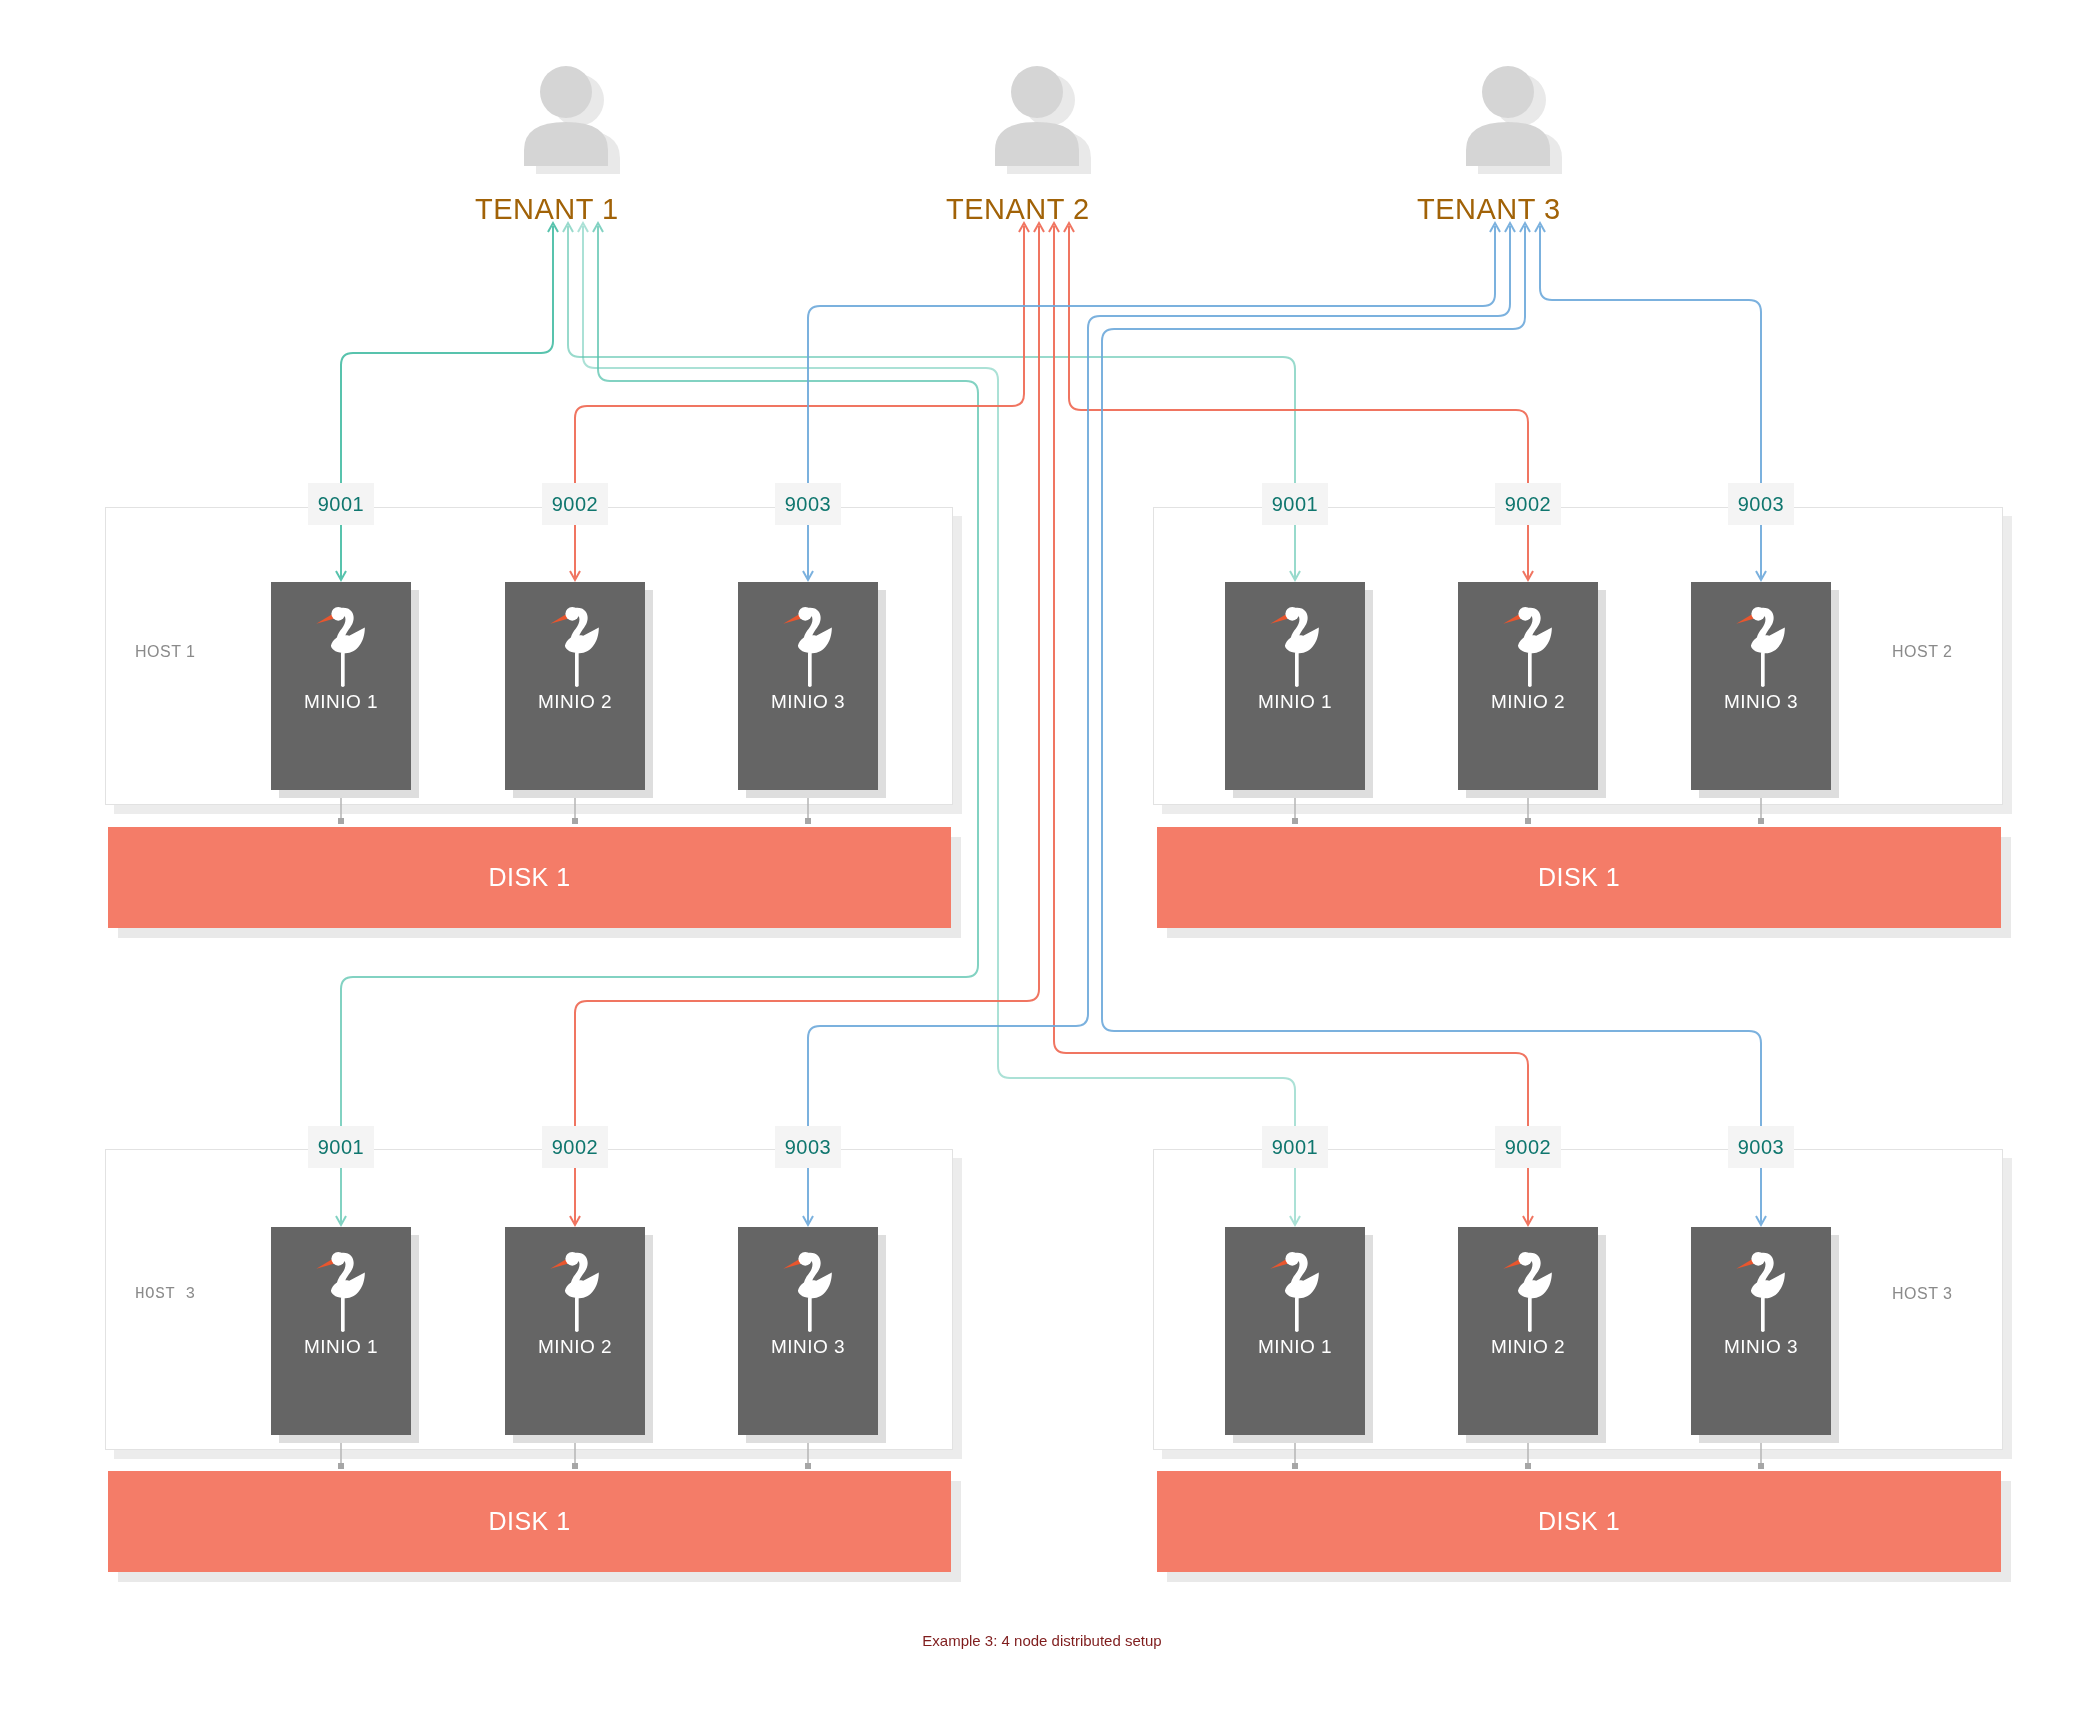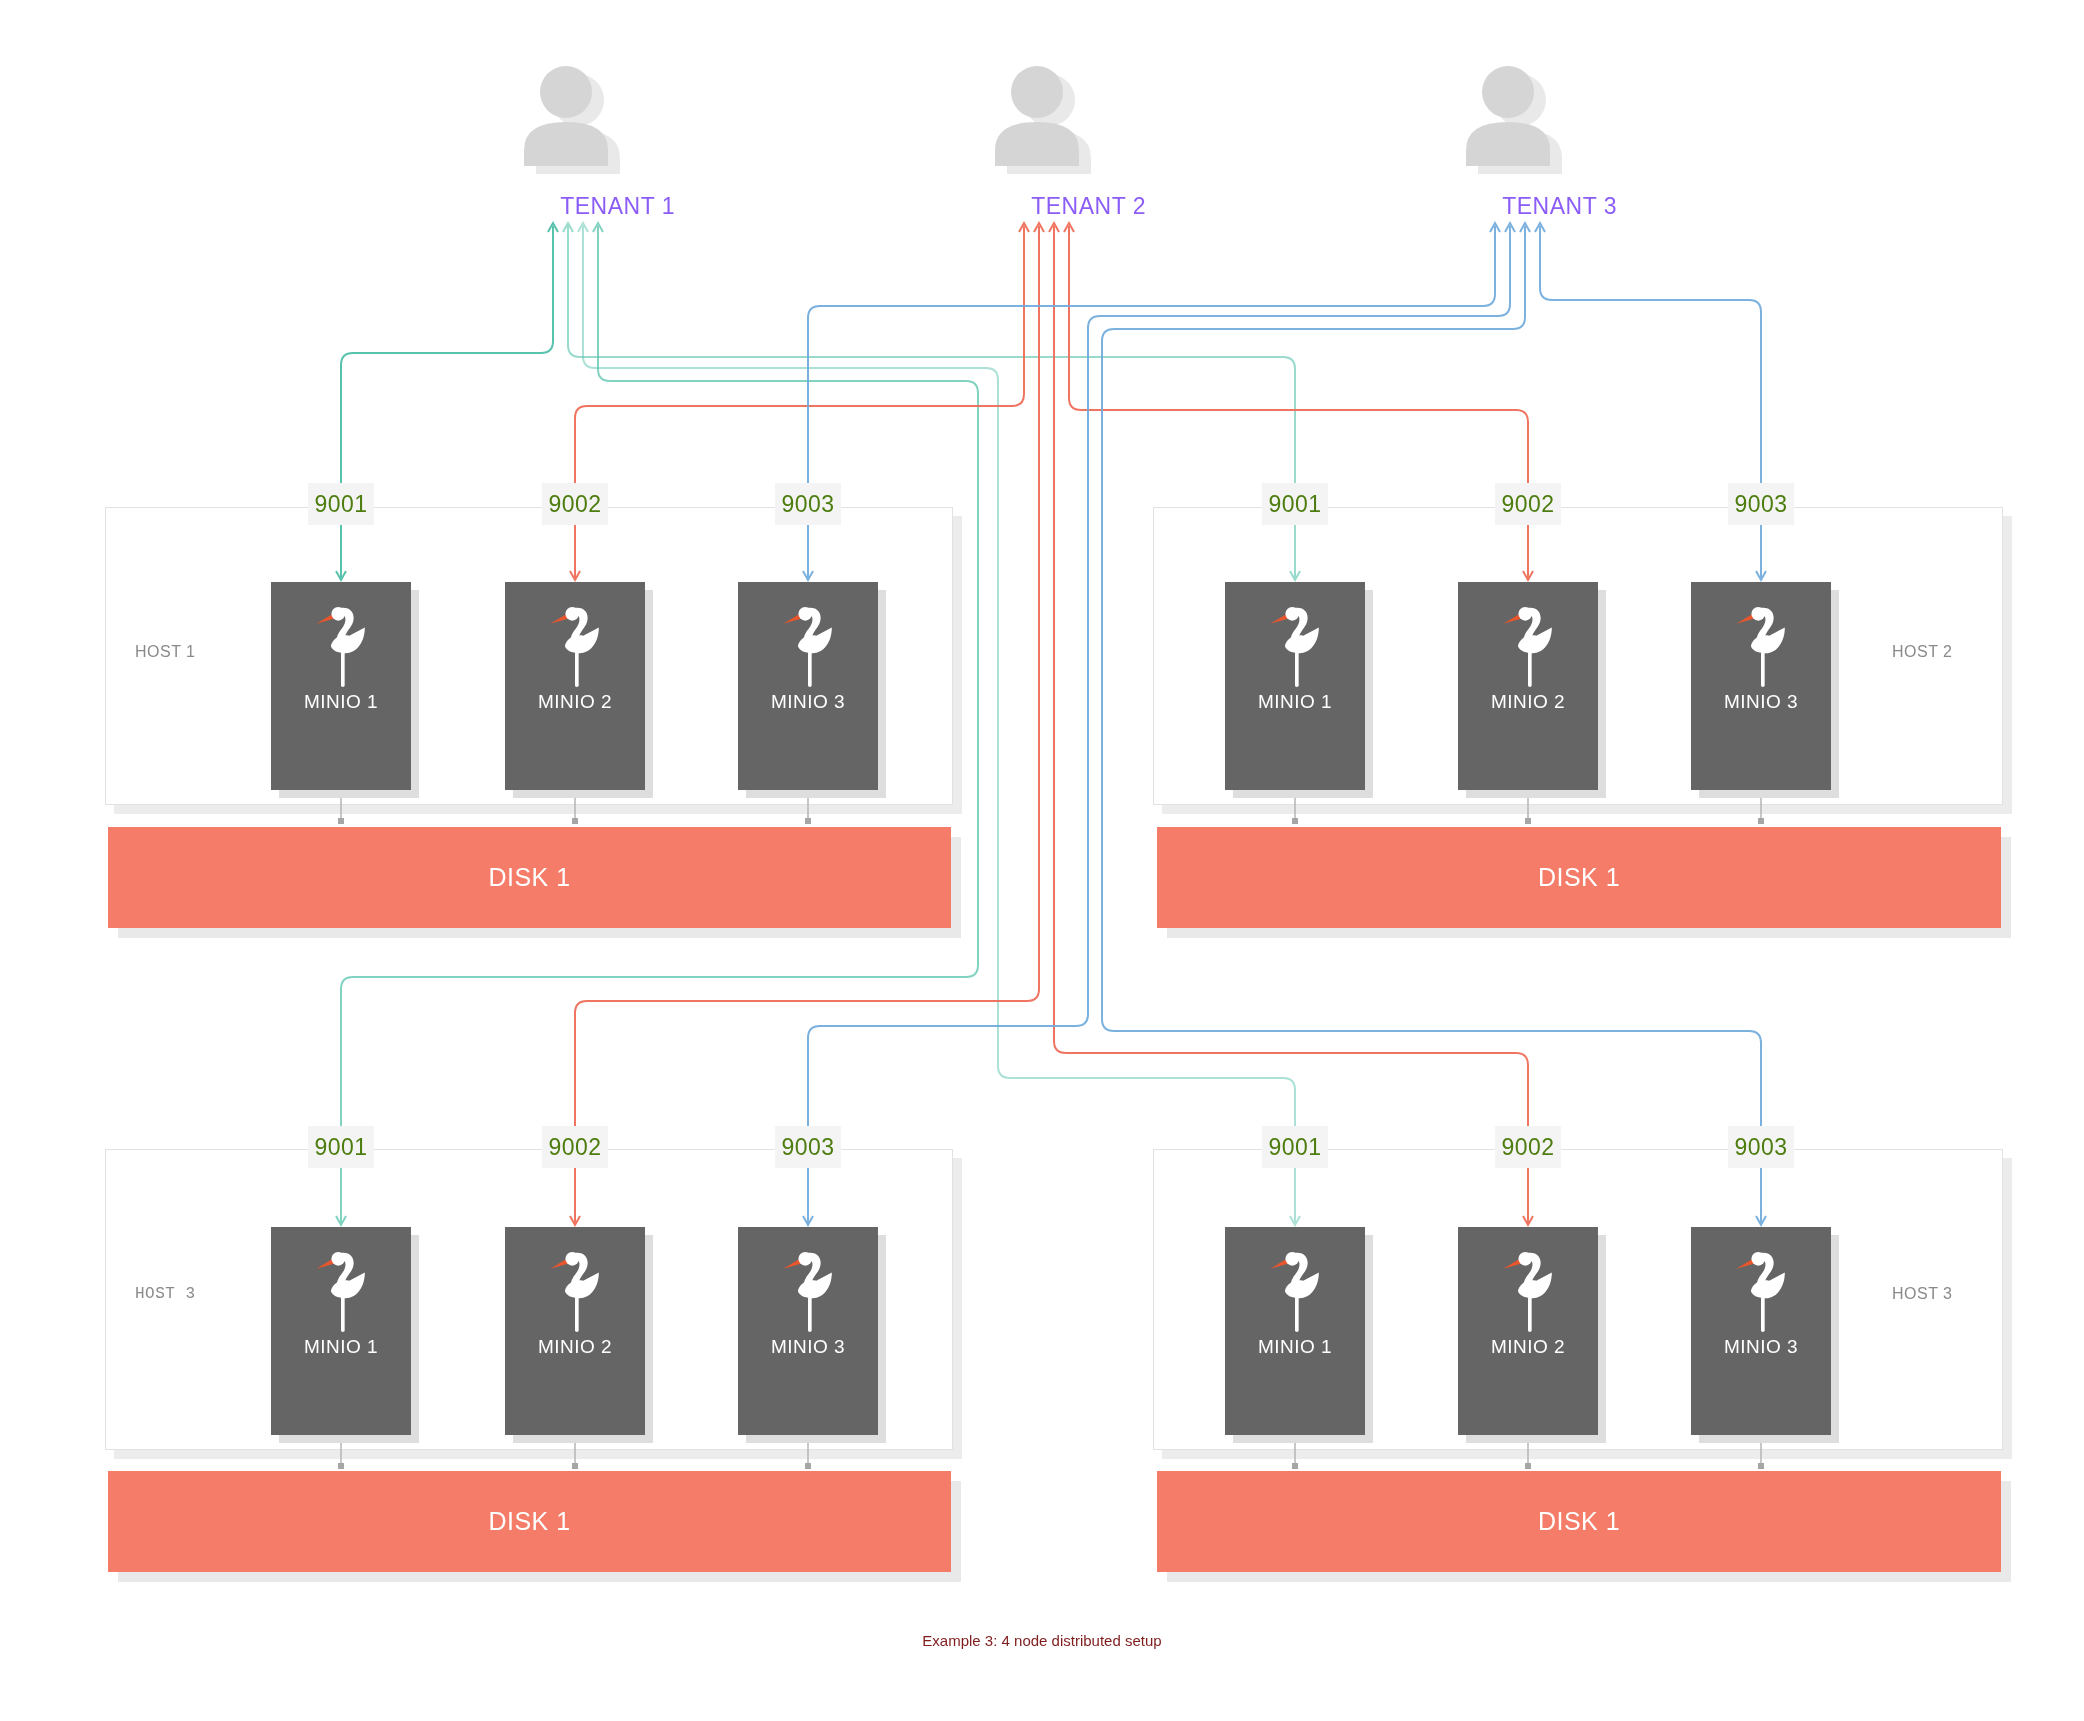--- a/index.html
+++ b/index.html
@@ -12,21 +12,21 @@
     position:absolute;background:#ffffff;border:1px solid #e2e2e2;
     box-shadow:9px 9px 0 0 #ececec;z-index:1;
   }
   .host-label{
     position:absolute;z-index:6;font-size:16px;color:#8a8a8a;
     letter-spacing:0.5px;white-space:nowrap;
   }
   
   .port{
     position:absolute;width:66px;height:42px;background:#f4f4f4;
-    color:#4d7c0f;font-size:23px;line-height:42px;text-align:center;
+    color:#0f766e;font-size:20px;line-height:42px;text-align:center;
     z-index:6;letter-spacing:0.5px;
   }
   
   .minio{
     position:absolute;width:140px;height:208px;background:#656565;
     box-shadow:8px 8px 0 0 #dedede;z-index:6;
     display:flex;flex-direction:column;align-items:center;
   }
   .minio .bird{margin-top:18px;width:62px;height:88px;}
   .minio-label{
@@ -36,22 +36,22 @@
   
   .disk{
     position:absolute;height:101px;background:#f47c68;
     box-shadow:10px 10px 0 0 #e9e9e9;z-index:2;
     color:#ffffff;font-size:25px;letter-spacing:0.5px;
     display:flex;align-items:center;justify-content:center;
   }
   
   .person{position:absolute;z-index:3;}
   .tenant-label{
-    position:absolute;width:200px;text-align:right;font-size:23px;
-    color:#8b5cf6;letter-spacing:0.5px;z-index:6;white-space:nowrap;
+    position:absolute;width:200px;text-align:left;font-size:29px;
+    color:#a16207;letter-spacing:0.5px;z-index:6;white-space:nowrap;
   }
   .caption{
     position:absolute;width:700px;text-align:center;font-size:15px;
     color:#7f1d1d;z-index:6;white-space:nowrap;
   }
   #lines{position:absolute;left:0;top:0;z-index:4;}
   #symbols{position:absolute;width:0;height:0;overflow:hidden;}
 </style>
 </head>
 <body>

